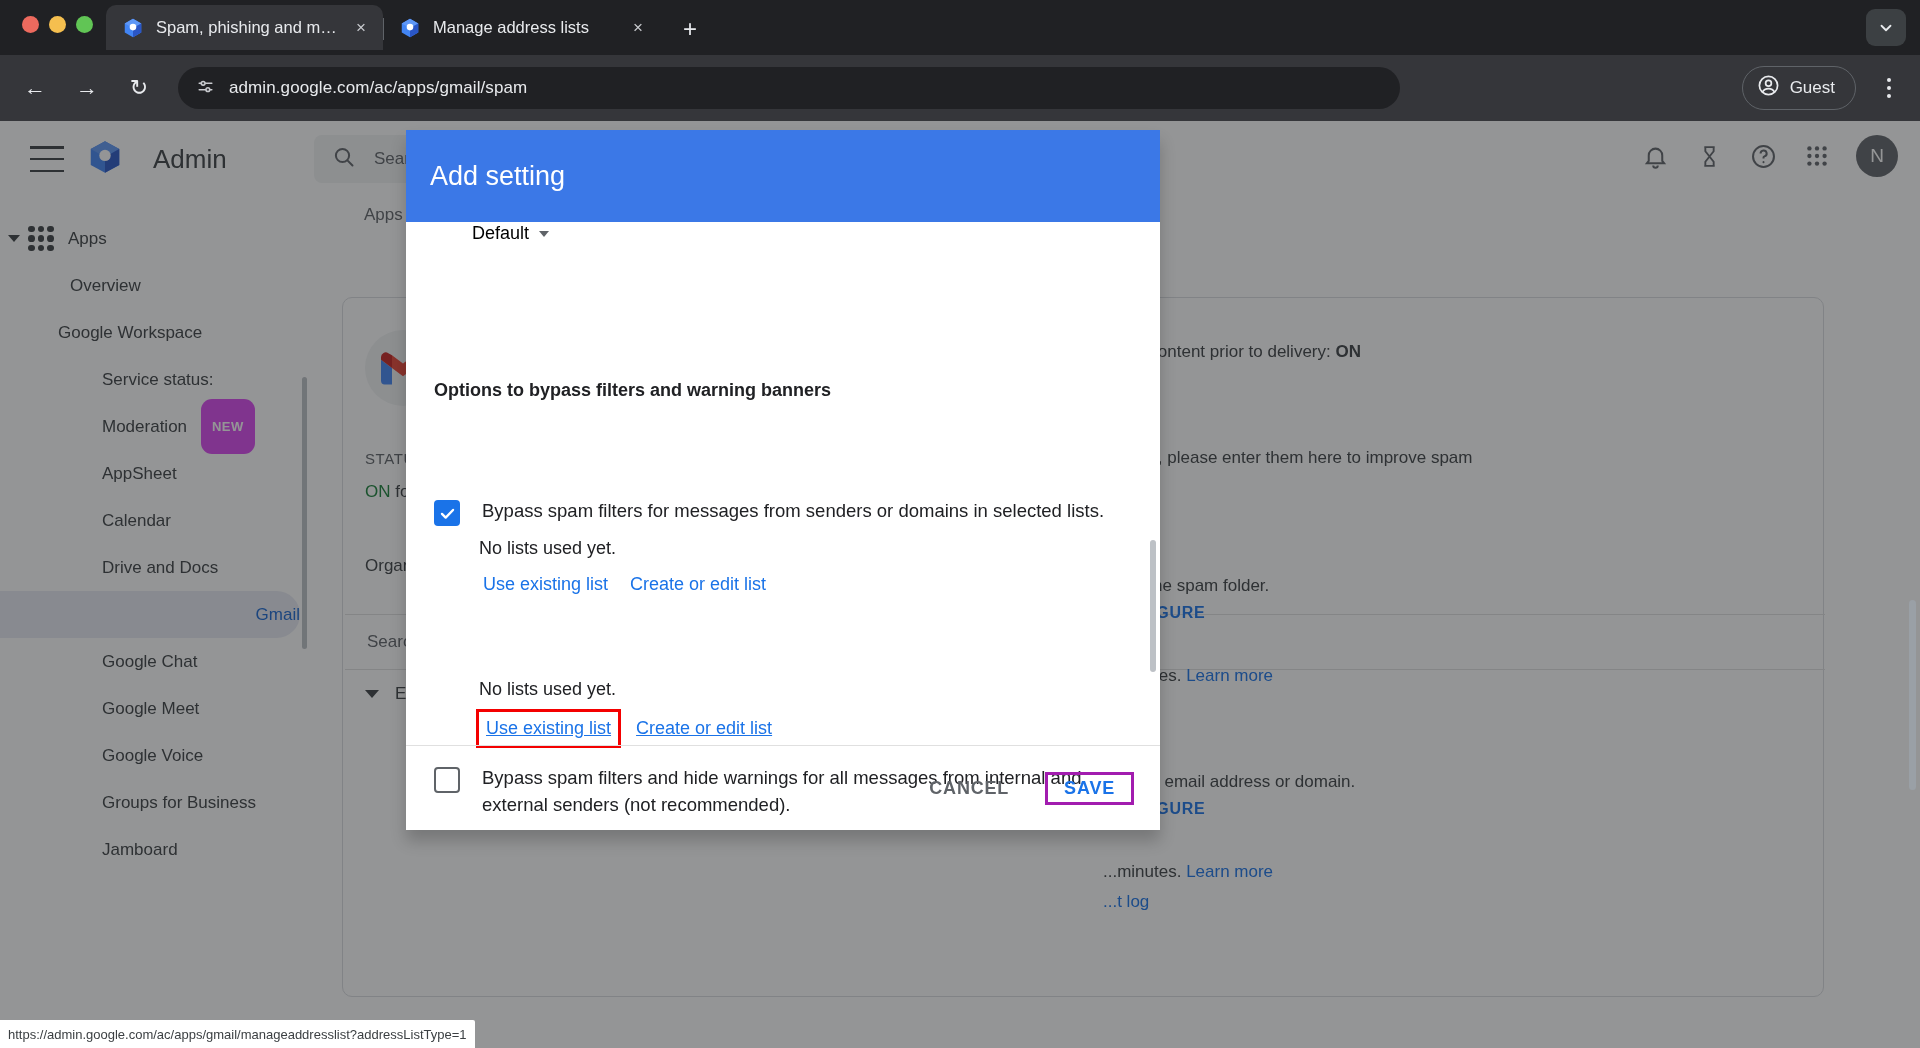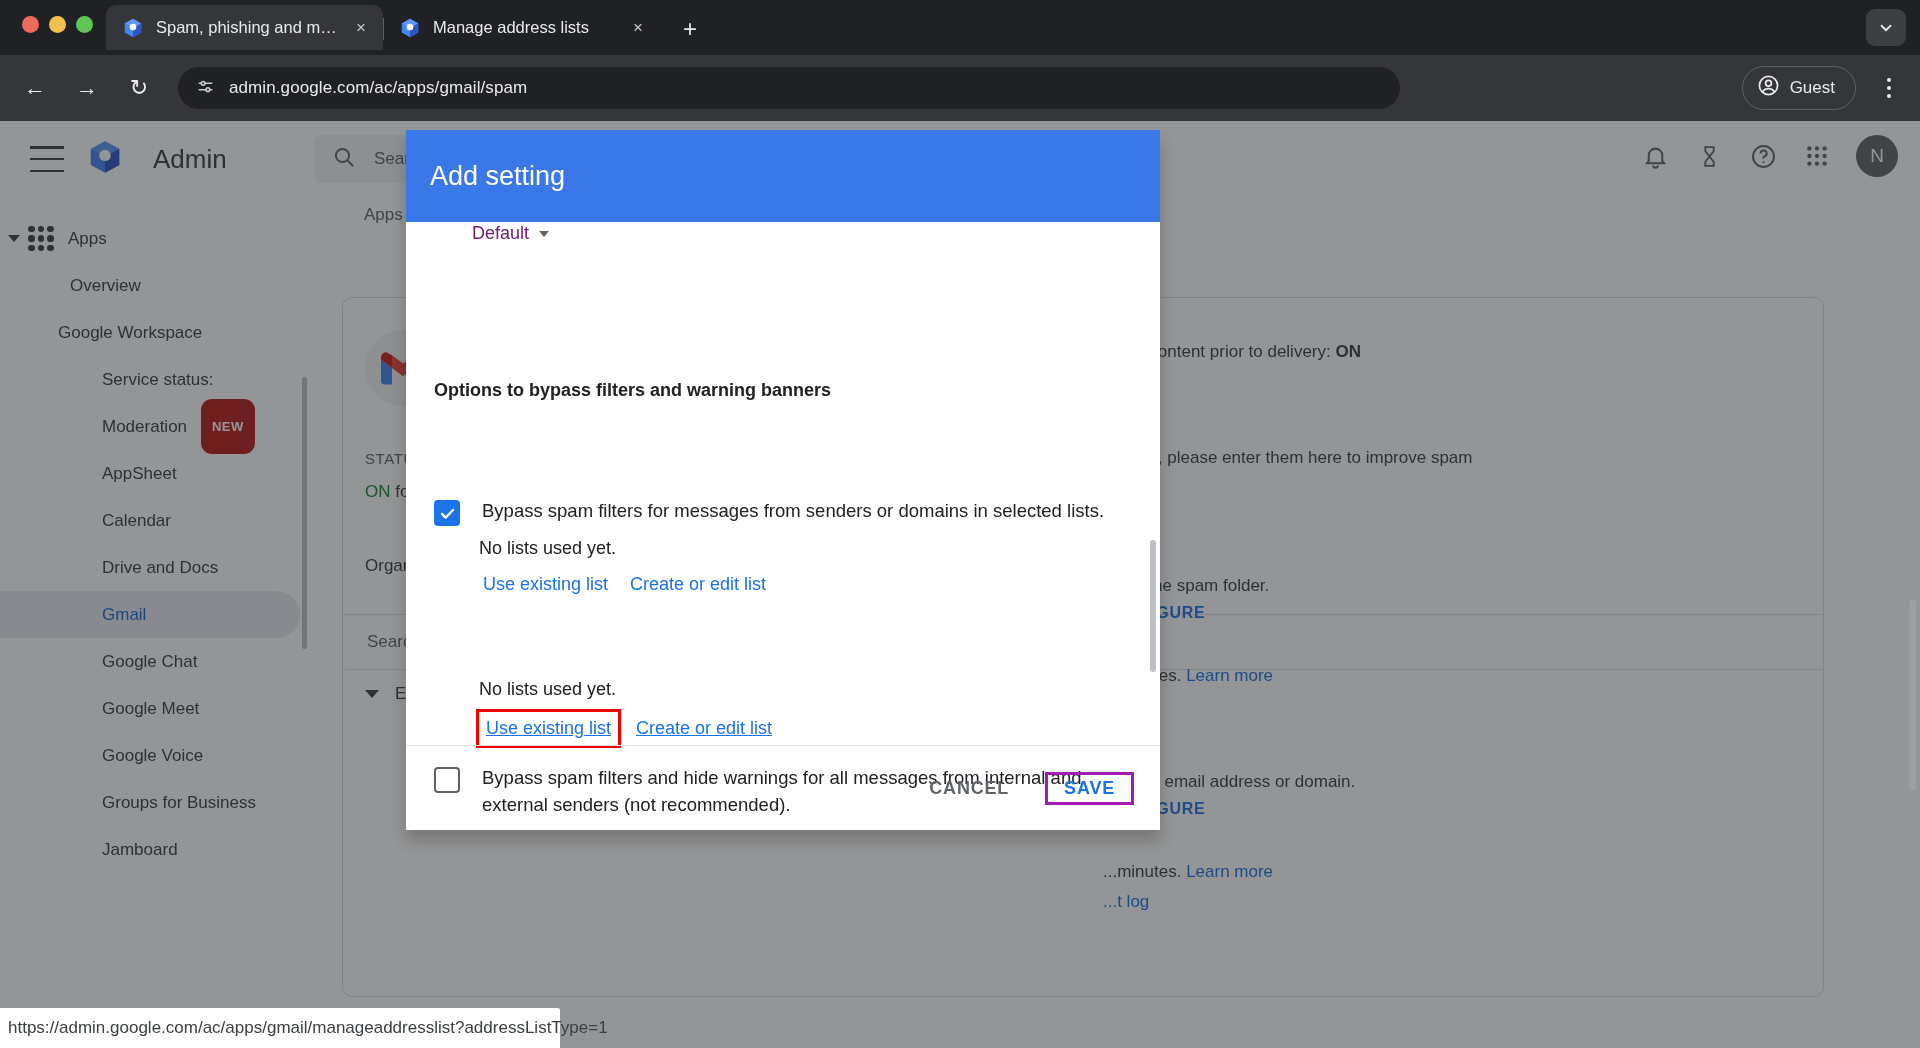--- a/index.html
+++ b/index.html
@@ -129,23 +129,23 @@
     width: 26px; height: 26px; display: grid; grid-template-columns: repeat(3,1fr);
     grid-template-rows: repeat(3,1fr); gap: 3px; margin-right: 14px;
   }
   .apps-row .grid9 i { background: #3c4043; border-radius: 50%; display: block; }
   .nav-lvl2 { padding-left: 70px; }
   .nav-lvl3 { padding-left: 56px; }
   .nav-lvl4 { padding-left: 102px; }
   .nav-item {
     display: flex; align-items: center; height: 47px; font-size: 17px; color: #3c4043;
   }
-  .nav-item.selected { background: #e8eaf3; color: #1967d2; border-radius: 0 24px 24px 0; margin-right: 40px; }
+  .nav-item.selected { background: #e8eaf3; color: #1967d2; border-radius: 0 24px 24px 0; margin-right: 40px; justify-content: flex-end; }
   .badge-new {
-    margin-left: 14px; background: #b91c1c; color: #fff; font-size: 13px; font-weight: bold;
+    margin-left: 14px; background: #d946ef; color: #fff; font-size: 13px; font-weight: bold;
     padding: 20px 11px; border-radius: 11px; letter-spacing: 0.4px;
   }
   .sb-scrollbar {
     position: absolute; left: 302px; top: 180px; width: 5px; height: 272px;
     background: #bdc1c6; border-radius: 3px;
   }
 
   
   .main {
     position: absolute; left: 340px; top: 76px; width: 1580px; height: 851px; background: #fff;
@@ -197,21 +197,21 @@
     position: absolute; left: 406px; top: 130px; width: 754px; height: 700px;
     background: #fff; z-index: 50; display: flex; flex-direction: column;
     box-shadow: 0 11px 15px rgba(0,0,0,0.2);
   }
   .dlg-header {
     height: 92px; background: #3b78e7; display: flex; align-items: center;
     padding-left: 24px; flex: 0 0 92px;
   }
   .dlg-title { color: #fff; font-size: 27px; }
   .dlg-body { position: relative; flex: 1 1 auto; overflow: hidden; padding: 0 28px; }
-  .dlg-partial { position: absolute; left: 66px; top: 1px; font-size: 18px; color: #701a75; }
+  .dlg-partial { position: absolute; left: 66px; top: 1px; font-size: 18px; color: #000000; }
   .dlg-partial .cv {
     display: inline-block; margin-left: 10px; width: 0; height: 0;
     border-left: 5px solid transparent; border-right: 5px solid transparent;
     border-top: 6px solid #5f6368; vertical-align: middle;
   }
   .dlg-section-title {
     position: absolute; left: 28px; top: 158px; font-size: 18px; font-weight: bold; color: #202124;
   }
   .opt { position: absolute; left: 28px; display: flex; gap: 22px; }
   .cbx {
@@ -245,24 +245,24 @@
   .btn-save {
     font-size: 18px; color: #1a73e8; font-weight: bold; letter-spacing: 0.8px; padding: 7px 10px;
   }
   .dlg-scrollbar {
     position: absolute; right: 4px; top: 318px; width: 6px; height: 132px;
     background: #bdc1c6; border-radius: 3px;
   }
 
   
   .statusbar {
-    position: absolute; left: 0; bottom: 0; height: 40px; max-width: 560px;
+    position: absolute; left: 0; bottom: 0; height: 28px; max-width: 560px;
     background: #fff; border-top-right-radius: 2px; z-index: 60;
     display: flex; align-items: center; padding: 0 8px;
-    font-size: 17px; color: #3c4043; white-space: nowrap;
+    font-size: 13px; color: #3c4043; white-space: nowrap;
   }
 </style>
 </head>
 <body>
 
 <div id="root">
 
   <div class="browser-top">
     <div class="traffic">
       <span class="tl red"></span>

